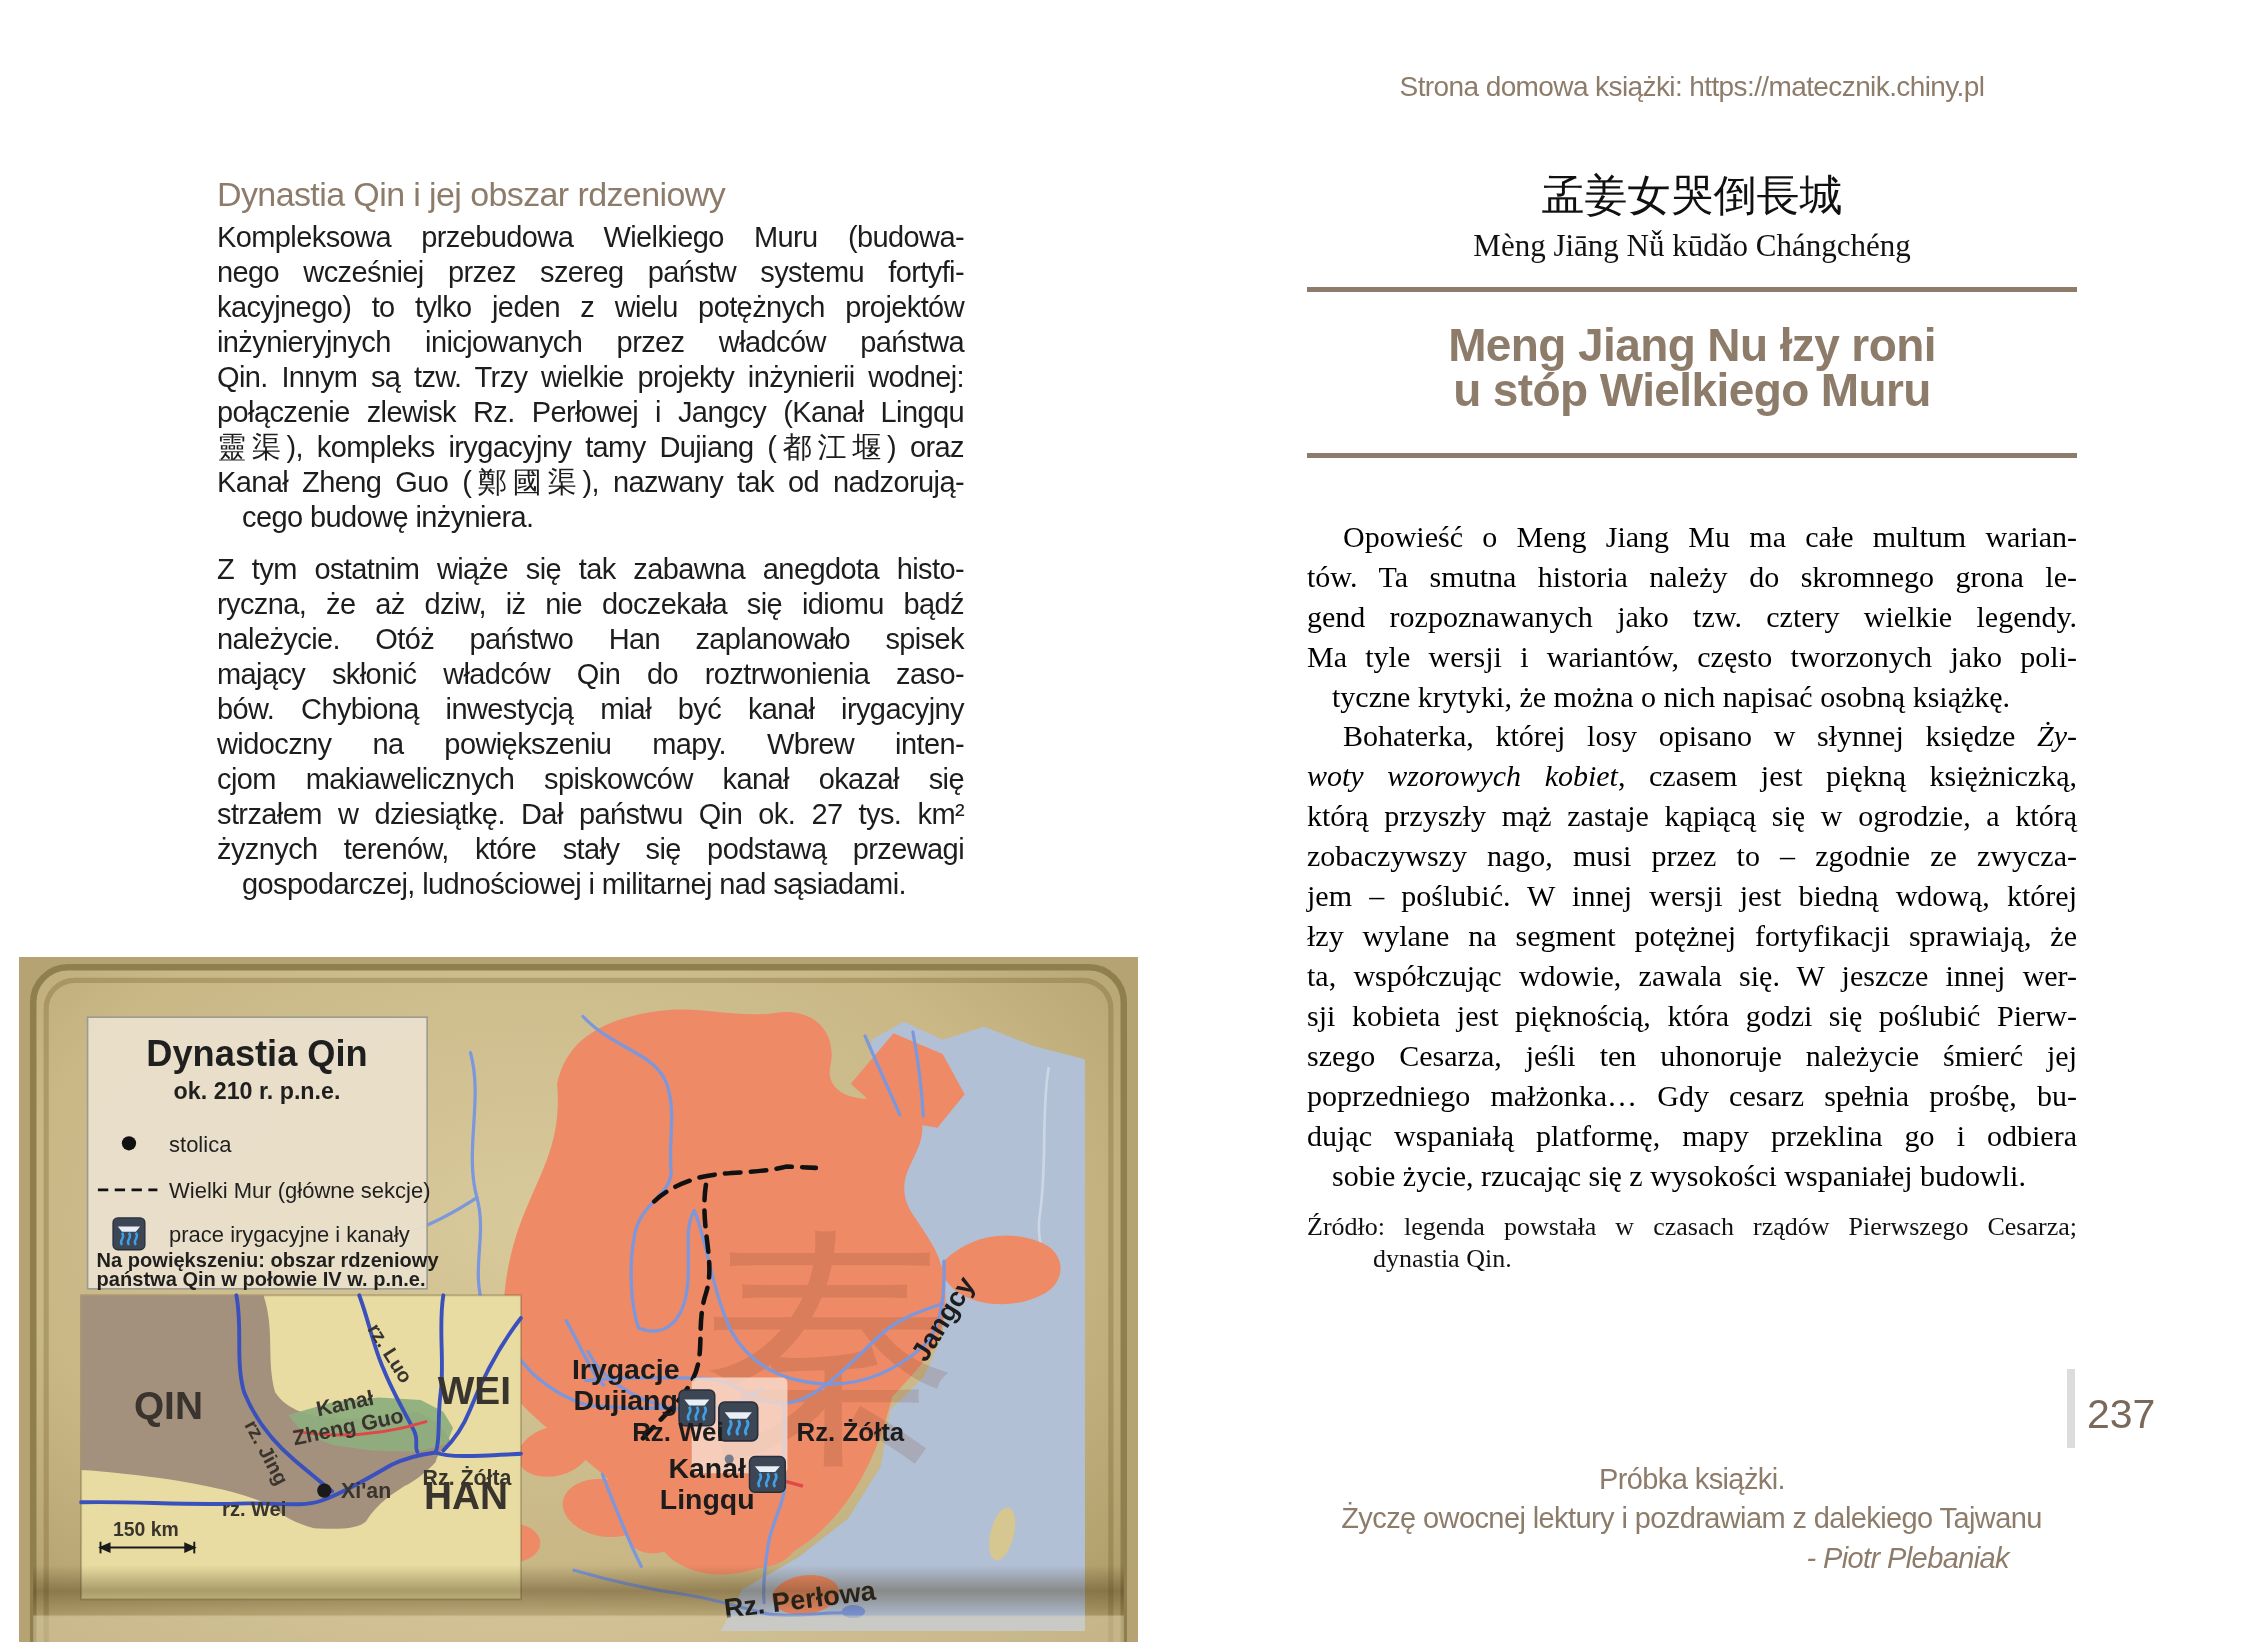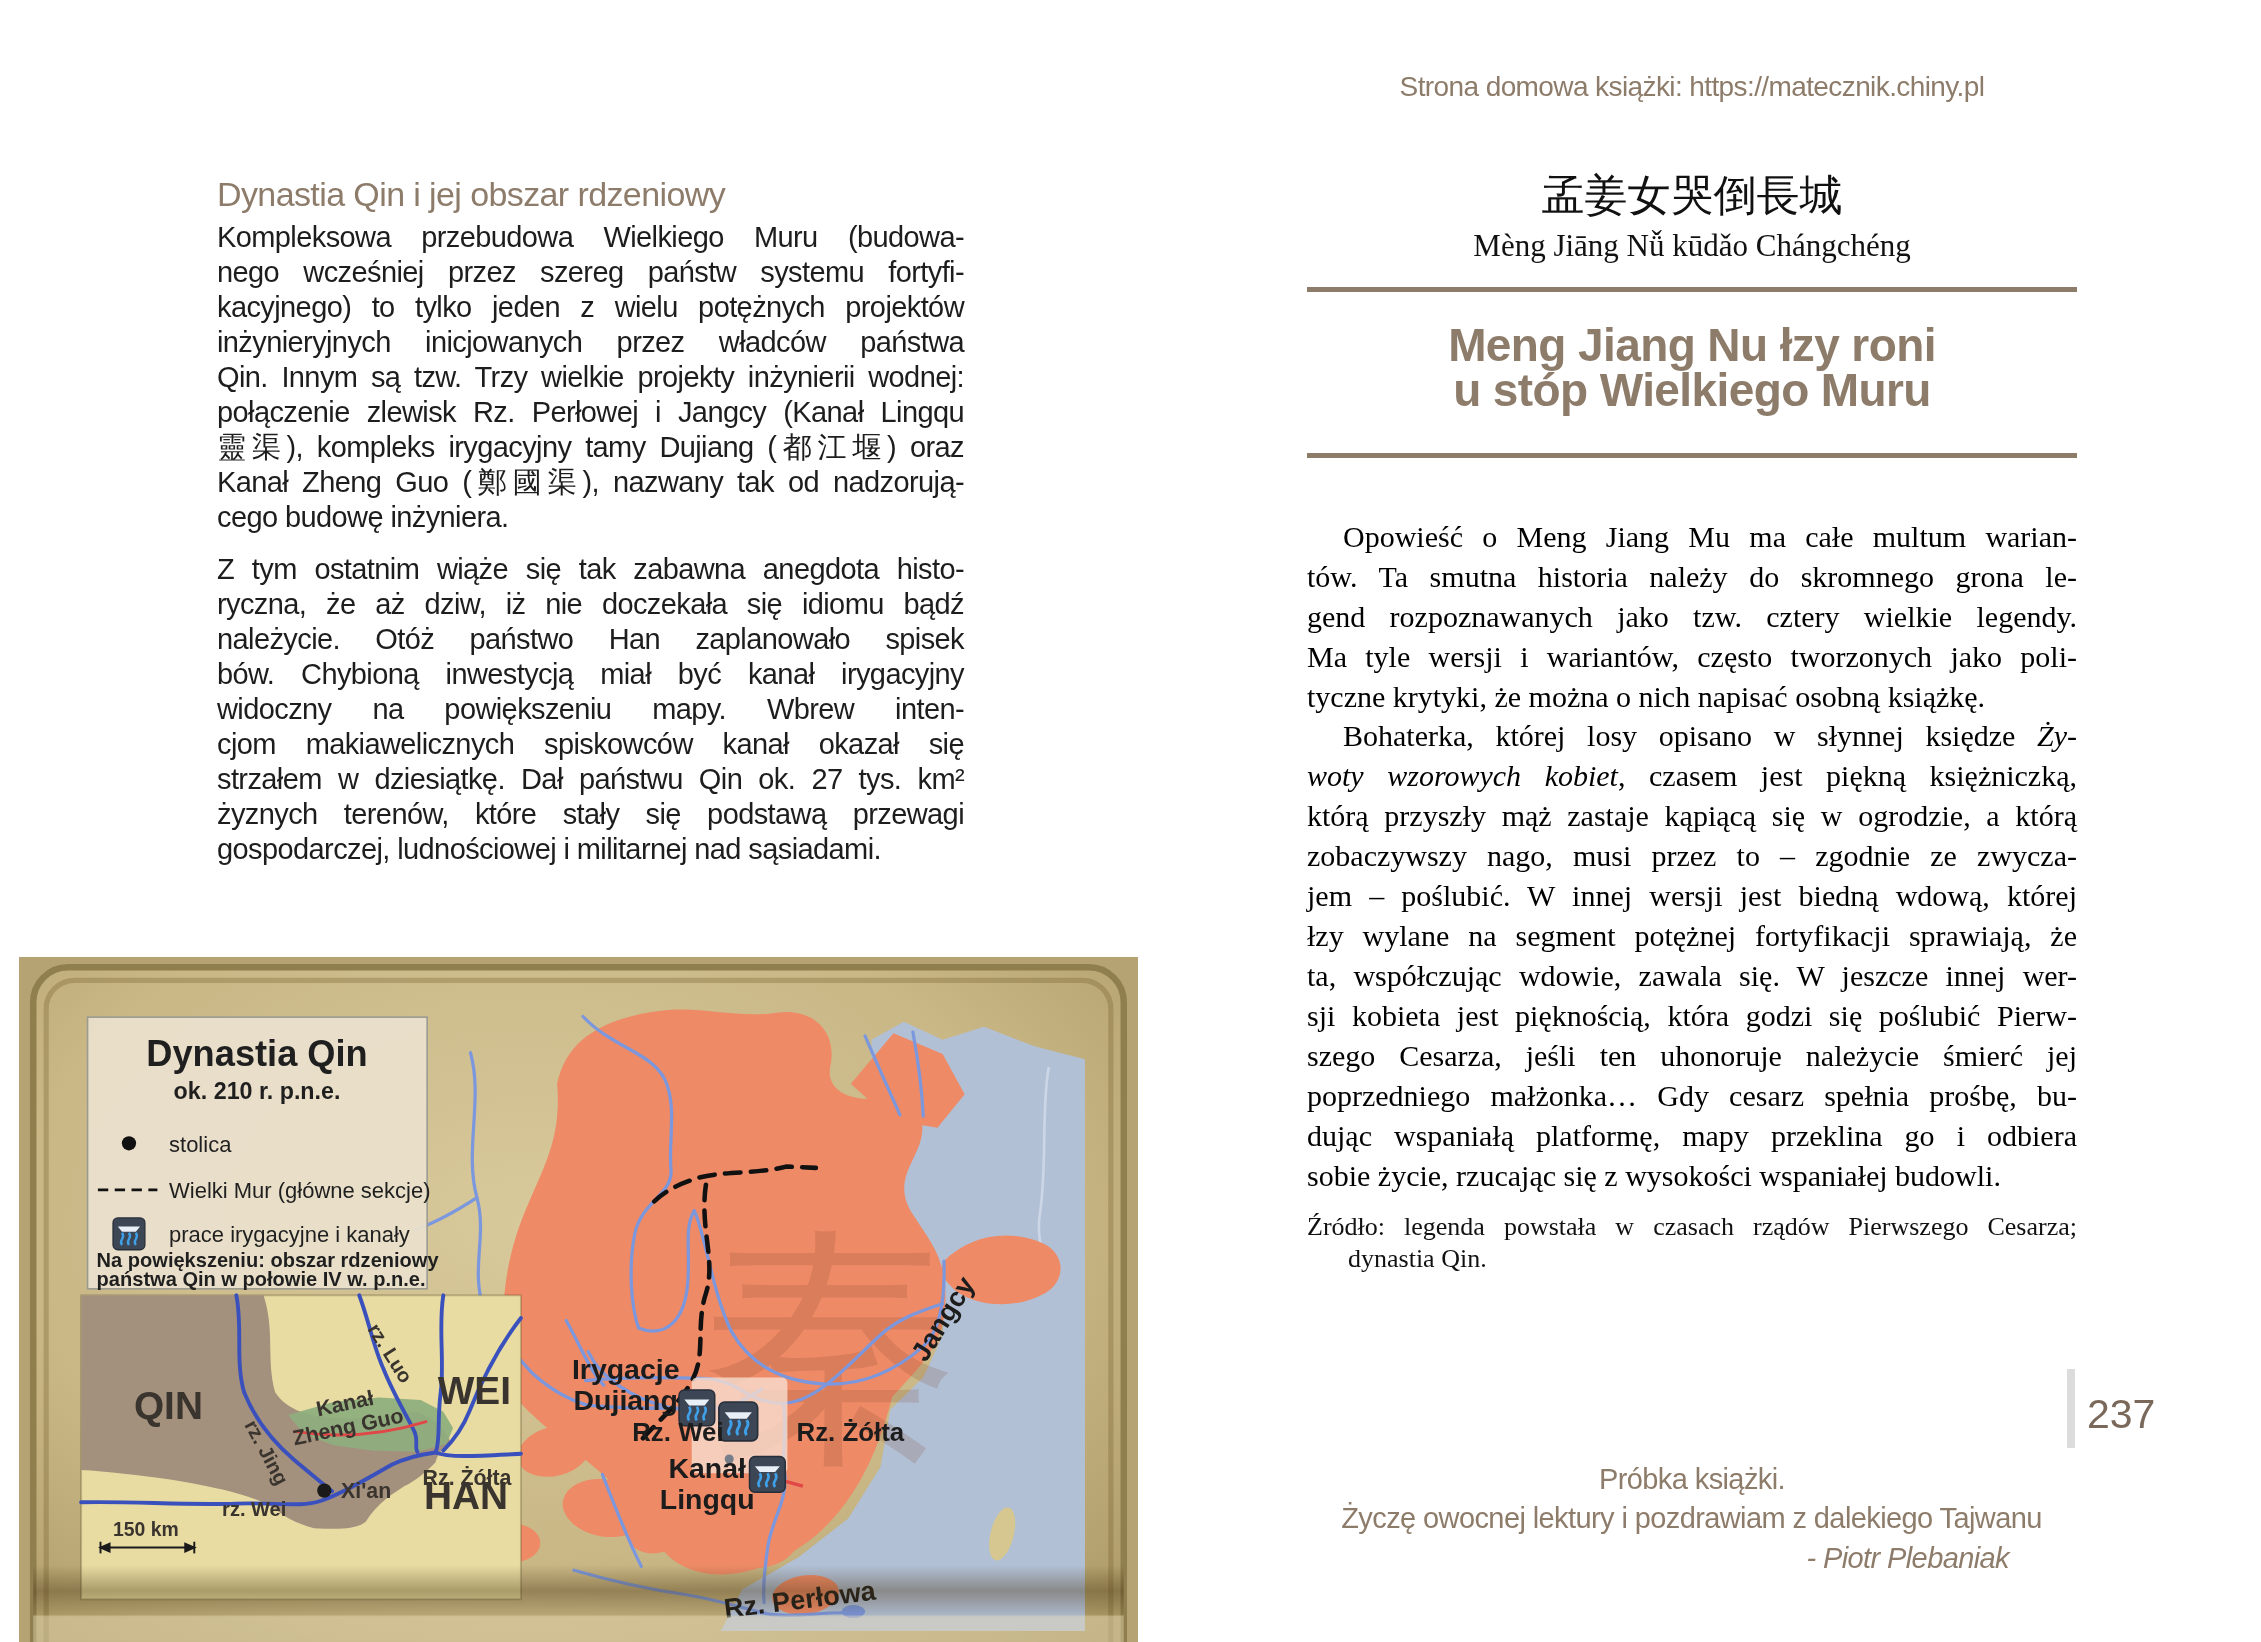--- a/index.html
+++ b/index.html
@@ -4,21 +4,21 @@
 <style>
   html,body{margin:0;padding:0;background:#ffffff;}
   .page{position:relative;width:2261px;height:1642px;background:#ffffff;overflow:hidden;
         font-family:"Liberation Sans",sans-serif;}
   .abs{position:absolute;}
 
   
   .l-heading{left:217px;top:175px;width:750px;font-size:34px;color:#8e7c6b;letter-spacing:-0.6px;}
   .l-body{left:217px;top:220px;width:747px;font-size:29px;line-height:35px;color:#1d1d1d;letter-spacing:-0.6px;}
   .jlines .line{text-align:justify;text-align-last:justify;}
-  .jlines .line:last-child{text-align-last:left;}
+  .jlines .line:last-child{text-align-last:left;margin-left:25px;}
 
   
   .r-site{left:1307px;top:71px;width:770px;text-align:center;font-size:28px;color:#8e7c6b;letter-spacing:-0.6px;}
   .r-cn{left:1307px;top:167px;width:770px;text-align:center;font-size:43px;color:#111;
         font-family:"Liberation Serif",serif;}
   .r-pinyin{left:1307px;top:228px;width:770px;text-align:center;font-size:31px;color:#111;
         font-family:"Liberation Serif",serif;}
   .rule{left:1307px;width:770px;height:5.2px;background:#8e7c6b;}
   .r-title{left:1307px;top:323px;width:770px;text-align:center;font-size:46px;line-height:45px;
         color:#8e7c6b;letter-spacing:-0.6px;font-weight:bold;}
@@ -55,20 +55,21 @@
       <div class="line">Qin. Innym są tzw. Trzy wielkie projekty inżynierii wodnej:</div>
       <div class="line">połączenie zlewisk Rz. Perłowej i Jangcy (Kanał Lingqu</div>
       <div class="line">靈渠), kompleks irygacyjny tamy Dujiang (都江堰) oraz</div>
       <div class="line">Kanał Zheng Guo (鄭國渠), nazwany tak od nadzorują-</div>
       <div class="line">cego budowę inżyniera.</div>
     </div>
   <div class="abs l-body jlines" style="top:552px;">
       <div class="line">Z tym ostatnim wiąże się tak zabawna anegdota histo-</div>
       <div class="line">ryczna, że aż dziw, iż nie doczekała się idiomu bądź</div>
       <div class="line">należycie. Otóż państwo Han zaplanowało spisek</div>
+      <div class="line">mający skłonić władców Qin do roztrwonienia zaso-</div>
       <div class="line">bów. Chybioną inwestycją miał być kanał irygacyjny</div>
       <div class="line">widoczny na powiększeniu mapy. Wbrew inten-</div>
       <div class="line">cjom makiawelicznych spiskowców kanał okazał się</div>
       <div class="line">strzałem w dziesiątkę. Dał państwu Qin ok. 27 tys. km²</div>
       <div class="line">żyznych terenów, które stały się podstawą przewagi</div>
       <div class="line">gospodarczej, ludnościowej i militarnej nad sąsiadami.</div>
     </div>
 
   <div class="abs map-wrap">
     <svg width="1119" height="685" viewBox="0 0 1730 1059">

